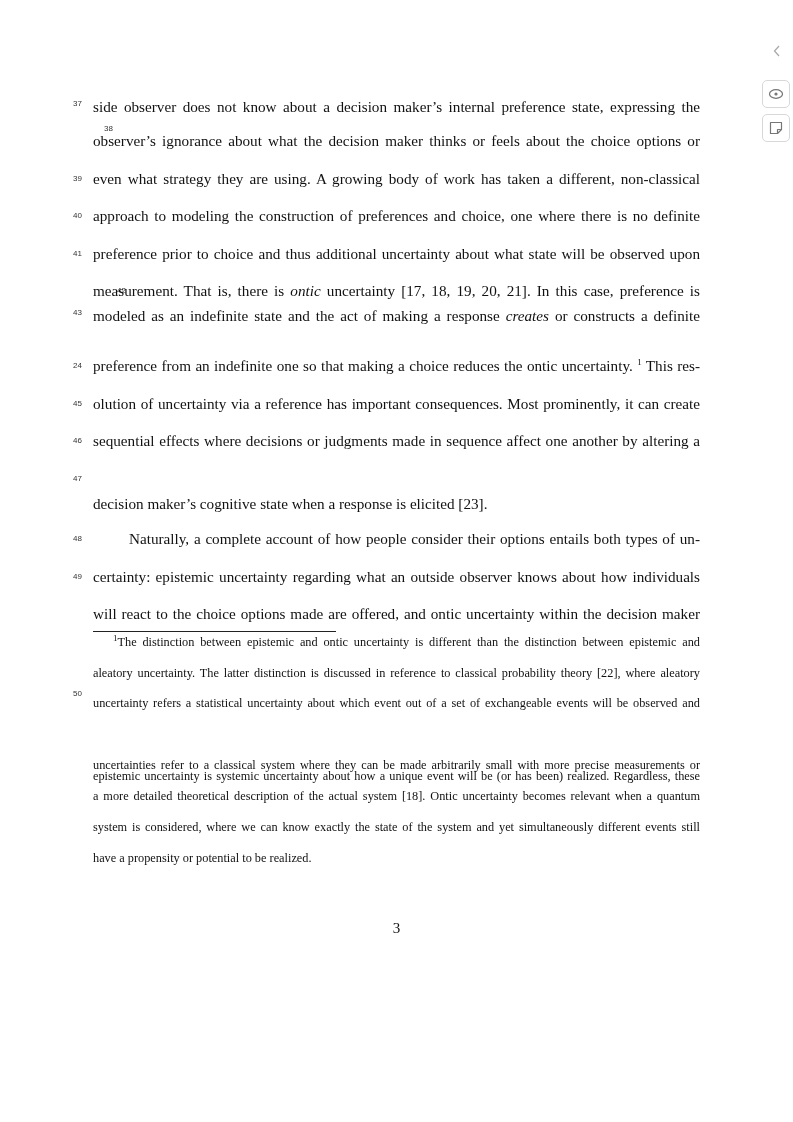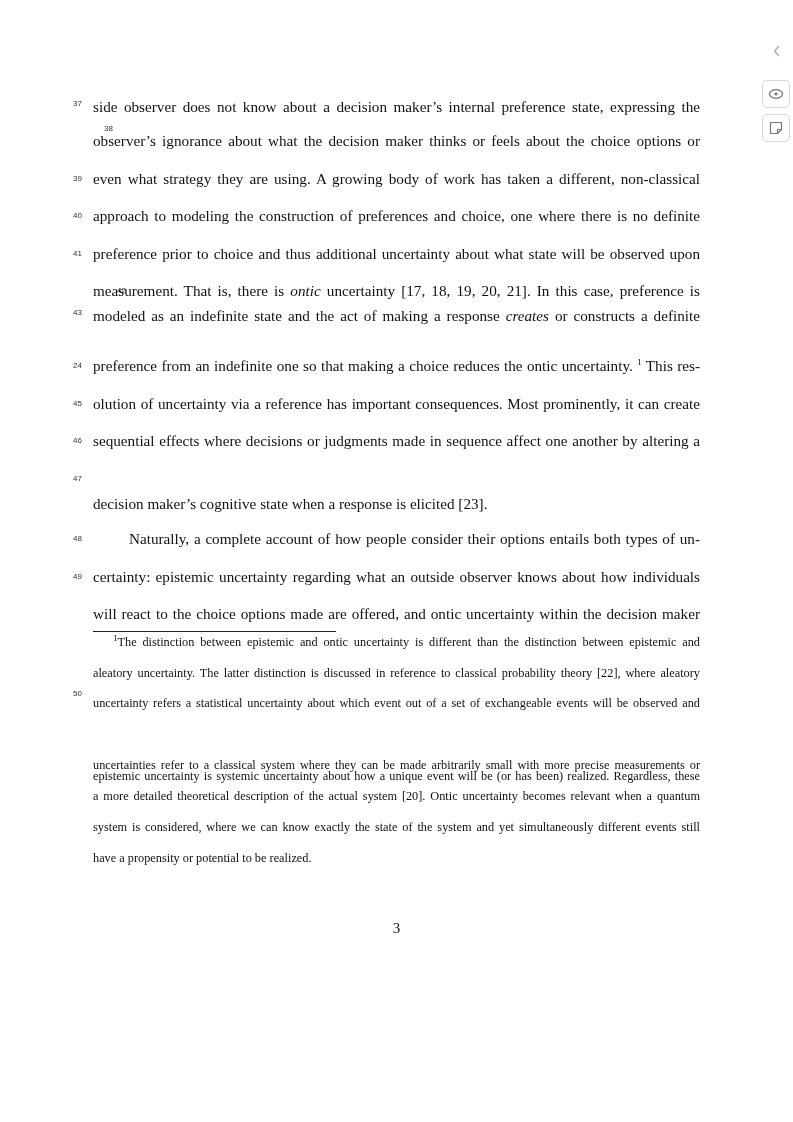--- a/index.html
+++ b/index.html
@@ -91,18 +91,18 @@
   <div class="line" style="top:605px;">will react to the choice options made are offered, and ontic uncertainty within the decision maker</div>
 </div>
 
 <div class="rule"></div>
 <div>
   <div class="fn fn-first" style="top:635px;"><sup>1</sup><span>The distinction between epistemic and ontic uncertainty is different than the distinction between epistemic and</span></div>
   <div class="fn" style="top:666px;">aleatory uncertainty. The latter distinction is discussed in reference to classical probability theory [22], where aleatory</div>
   <div class="fn" style="top:696px;">uncertainty refers a statistical uncertainty about which event out of a set of exchangeable events will be observed and</div>
   <div class="fn" style="top:769px;">epistemic uncertainty is systemic uncertainty about how a unique event will be (or has been) realized. Regardless, these</div>
   <div class="fn" style="top:758px;">uncertainties refer to a classical system where they can be made arbitrarily small with more precise measurements or</div>
-  <div class="fn" style="top:789px;">a more detailed theoretical description of the actual system [20]. Ontic uncertainty becomes relevant when a quantum</div>
+  <div class="fn" style="top:789px;">a more detailed theoretical description of the actual system [18]. Ontic uncertainty becomes relevant when a quantum</div>
   <div class="fn" style="top:820px;">system is considered, where we can know exactly the state of the system and yet simultaneously different events still</div>
   <div class="fn last" style="top:851px;">have a propensity or potential to be realized.</div>
 </div>
 
 <div class="page-num">3</div>
 
 </body></html>

